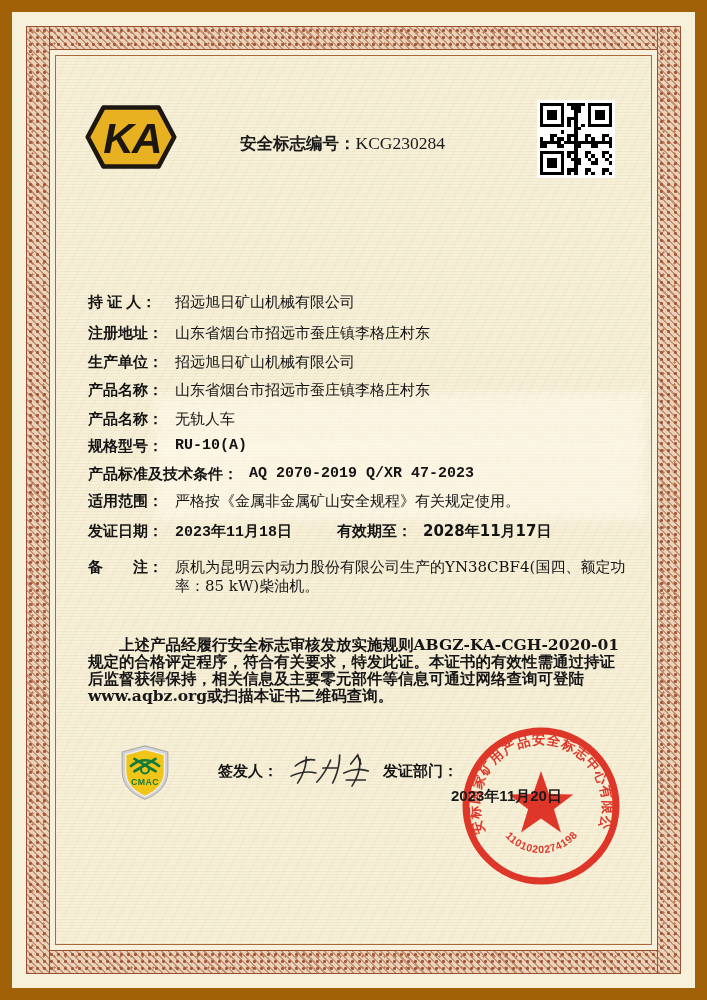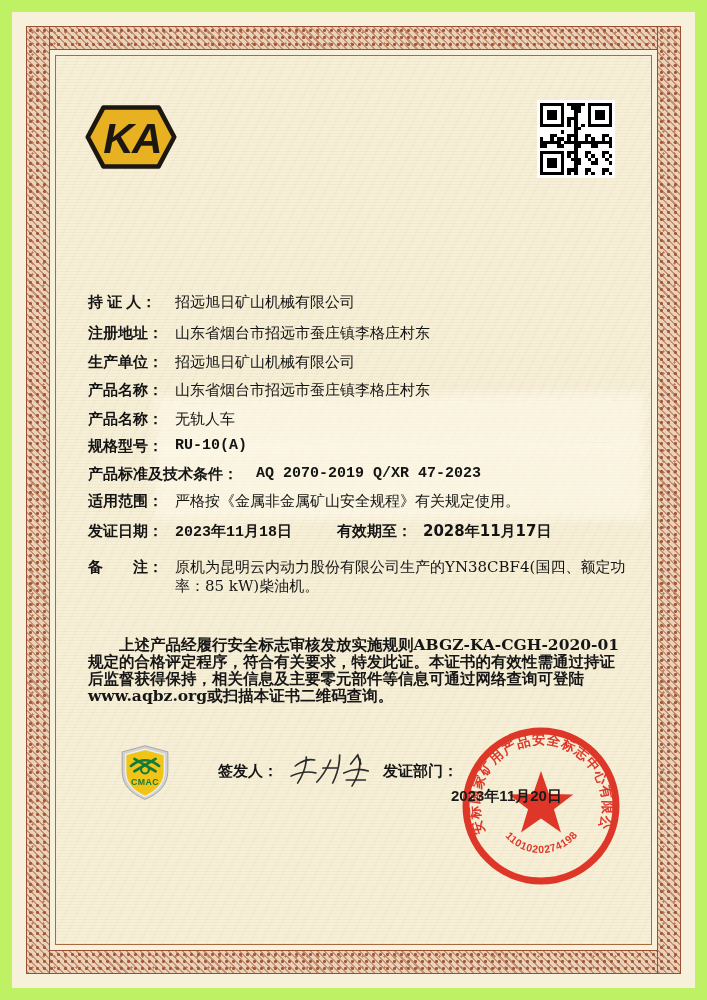--- a/index.html
+++ b/index.html
@@ -1,18 +1,18 @@
 <!DOCTYPE html>
 <html><head>
 <meta charset="utf-8">
 <style>
   html,body{margin:0;padding:0;}
   body{width:707px;height:1000px;background:#ffffff;position:relative;overflow:hidden;
        font-family:"Liberation Sans",sans-serif;}
-  .page{position:absolute;inset:0;width:707px;height:1000px;background:#bef264;}
+  .page{position:absolute;inset:0;width:707px;height:1000px;background:#a16207;}
   .mat{position:absolute;inset:12px;background:#f7f1dc;}
   .band{position:absolute;background-color:#e9d2b8;border:1px solid #9a5030;
     background-image:
       radial-gradient(circle,#a2563a 1.2px,rgba(162,86,58,0) 1.9px),
       radial-gradient(circle,#c07a52 .9px,rgba(192,122,82,0) 1.4px),
       repeating-linear-gradient(45deg,rgba(150,70,40,.45) 0 1.5px,transparent 1.5px 5px);
     background-size:7px 7px,11px 11px,auto;}
   .band.t{left:26px;right:26px;top:26px;height:22px;}
   .band.b{left:26px;right:26px;bottom:26px;height:22px;}
   .band.l{left:26px;top:26px;bottom:26px;width:22px;}
@@ -31,21 +31,21 @@
   .certno .lab{font-size:16.5px;font-weight:bold;color:#1a1a1a;}
   .certno .num{font-size:17.5px;font-family:"Liberation Serif",serif;color:#1a1a1a;}
   .qr{position:absolute;left:537px;top:100px;width:78px;height:78px;background:#ffffff;padding:3px;box-sizing:border-box;}
 
   .title{position:absolute;left:0;right:0;top:210px;text-align:center;
     font-size:31px;font-weight:bold;color:#141414;letter-spacing:6px;}
 
   .row{position:absolute;left:88px;width:550px;height:22px;font-size:15px;color:#141414;}
   .row .lbl{position:absolute;left:0;top:0;font-weight:bold;white-space:nowrap;}
   .row .val{position:absolute;left:87px;top:0;white-space:nowrap;font-family:Liberation Mono, monospace;}
-  .row.long .val{left:168px;text-align:right;}
+  .row.long .val{left:161px;text-align:right;}
   .v-kai{font-family:"DejaVu Serif","Liberation Serif",serif;}
   .v-num{font-family:"DejaVu Sans","Liberation Sans",sans-serif;font-weight:bold;}
   .row .lbl2{position:absolute;left:249px;top:0;font-weight:bold;white-space:nowrap;}
   .row .val2{position:absolute;left:335px;top:0;white-space:nowrap;text-align:right;}
   .remark-val{position:absolute;left:87px;top:0;width:452px;white-space:normal;line-height:19px;}
 
   .statement{position:absolute;left:88px;top:636px;width:533px;
     font-size:15.5px;font-weight:600;line-height:17px;color:#161616;
     text-indent:2em;font-family:"DejaVu Serif","Liberation Serif",serif;}
 
@@ -67,20 +67,23 @@
   <div class="band l"></div>
   <div class="band r"></div>
   <div class="interior"></div>
   <div class="hl a"></div>
   <div class="hl b"></div>
 
   <svg class="ka-logo" viewBox="0 0 100 70">
     <polygon points="20,3 80,3 97,35 80,67 20,67 3,35" fill="#e7b122" stroke="#1c1710" stroke-width="5" stroke-linejoin="round"></polygon>
     <text x="51" y="52" text-anchor="middle" font-size="46" font-weight="bold" font-style="italic" font-family="Liberation Sans, sans-serif" letter-spacing="-2" fill="#1c1710">KA</text>
   </svg>
+  <div class="certno">
+    <span class="lab">安全标志编号：</span><span class="num">KCG230284</span>
+  </div>
   <div class="qr">
     <svg id="qr-svg" width="72" height="72" viewBox="0 0 21 21" shape-rendering="crispEdges">
         <rect x="0" y="0" width="21" height="21" fill="#ffffff"></rect>
         <rect x="8" y="0" width="1" height="1" fill="#000"></rect>
         <rect x="9" y="0" width="1" height="1" fill="#000"></rect>
         <rect x="10" y="0" width="1" height="1" fill="#000"></rect>
         <rect x="11" y="0" width="1" height="1" fill="#000"></rect>
         <rect x="12" y="0" width="1" height="1" fill="#000"></rect>
         <rect x="9" y="1" width="1" height="1" fill="#000"></rect>
         <rect x="10" y="1" width="1" height="1" fill="#000"></rect>

